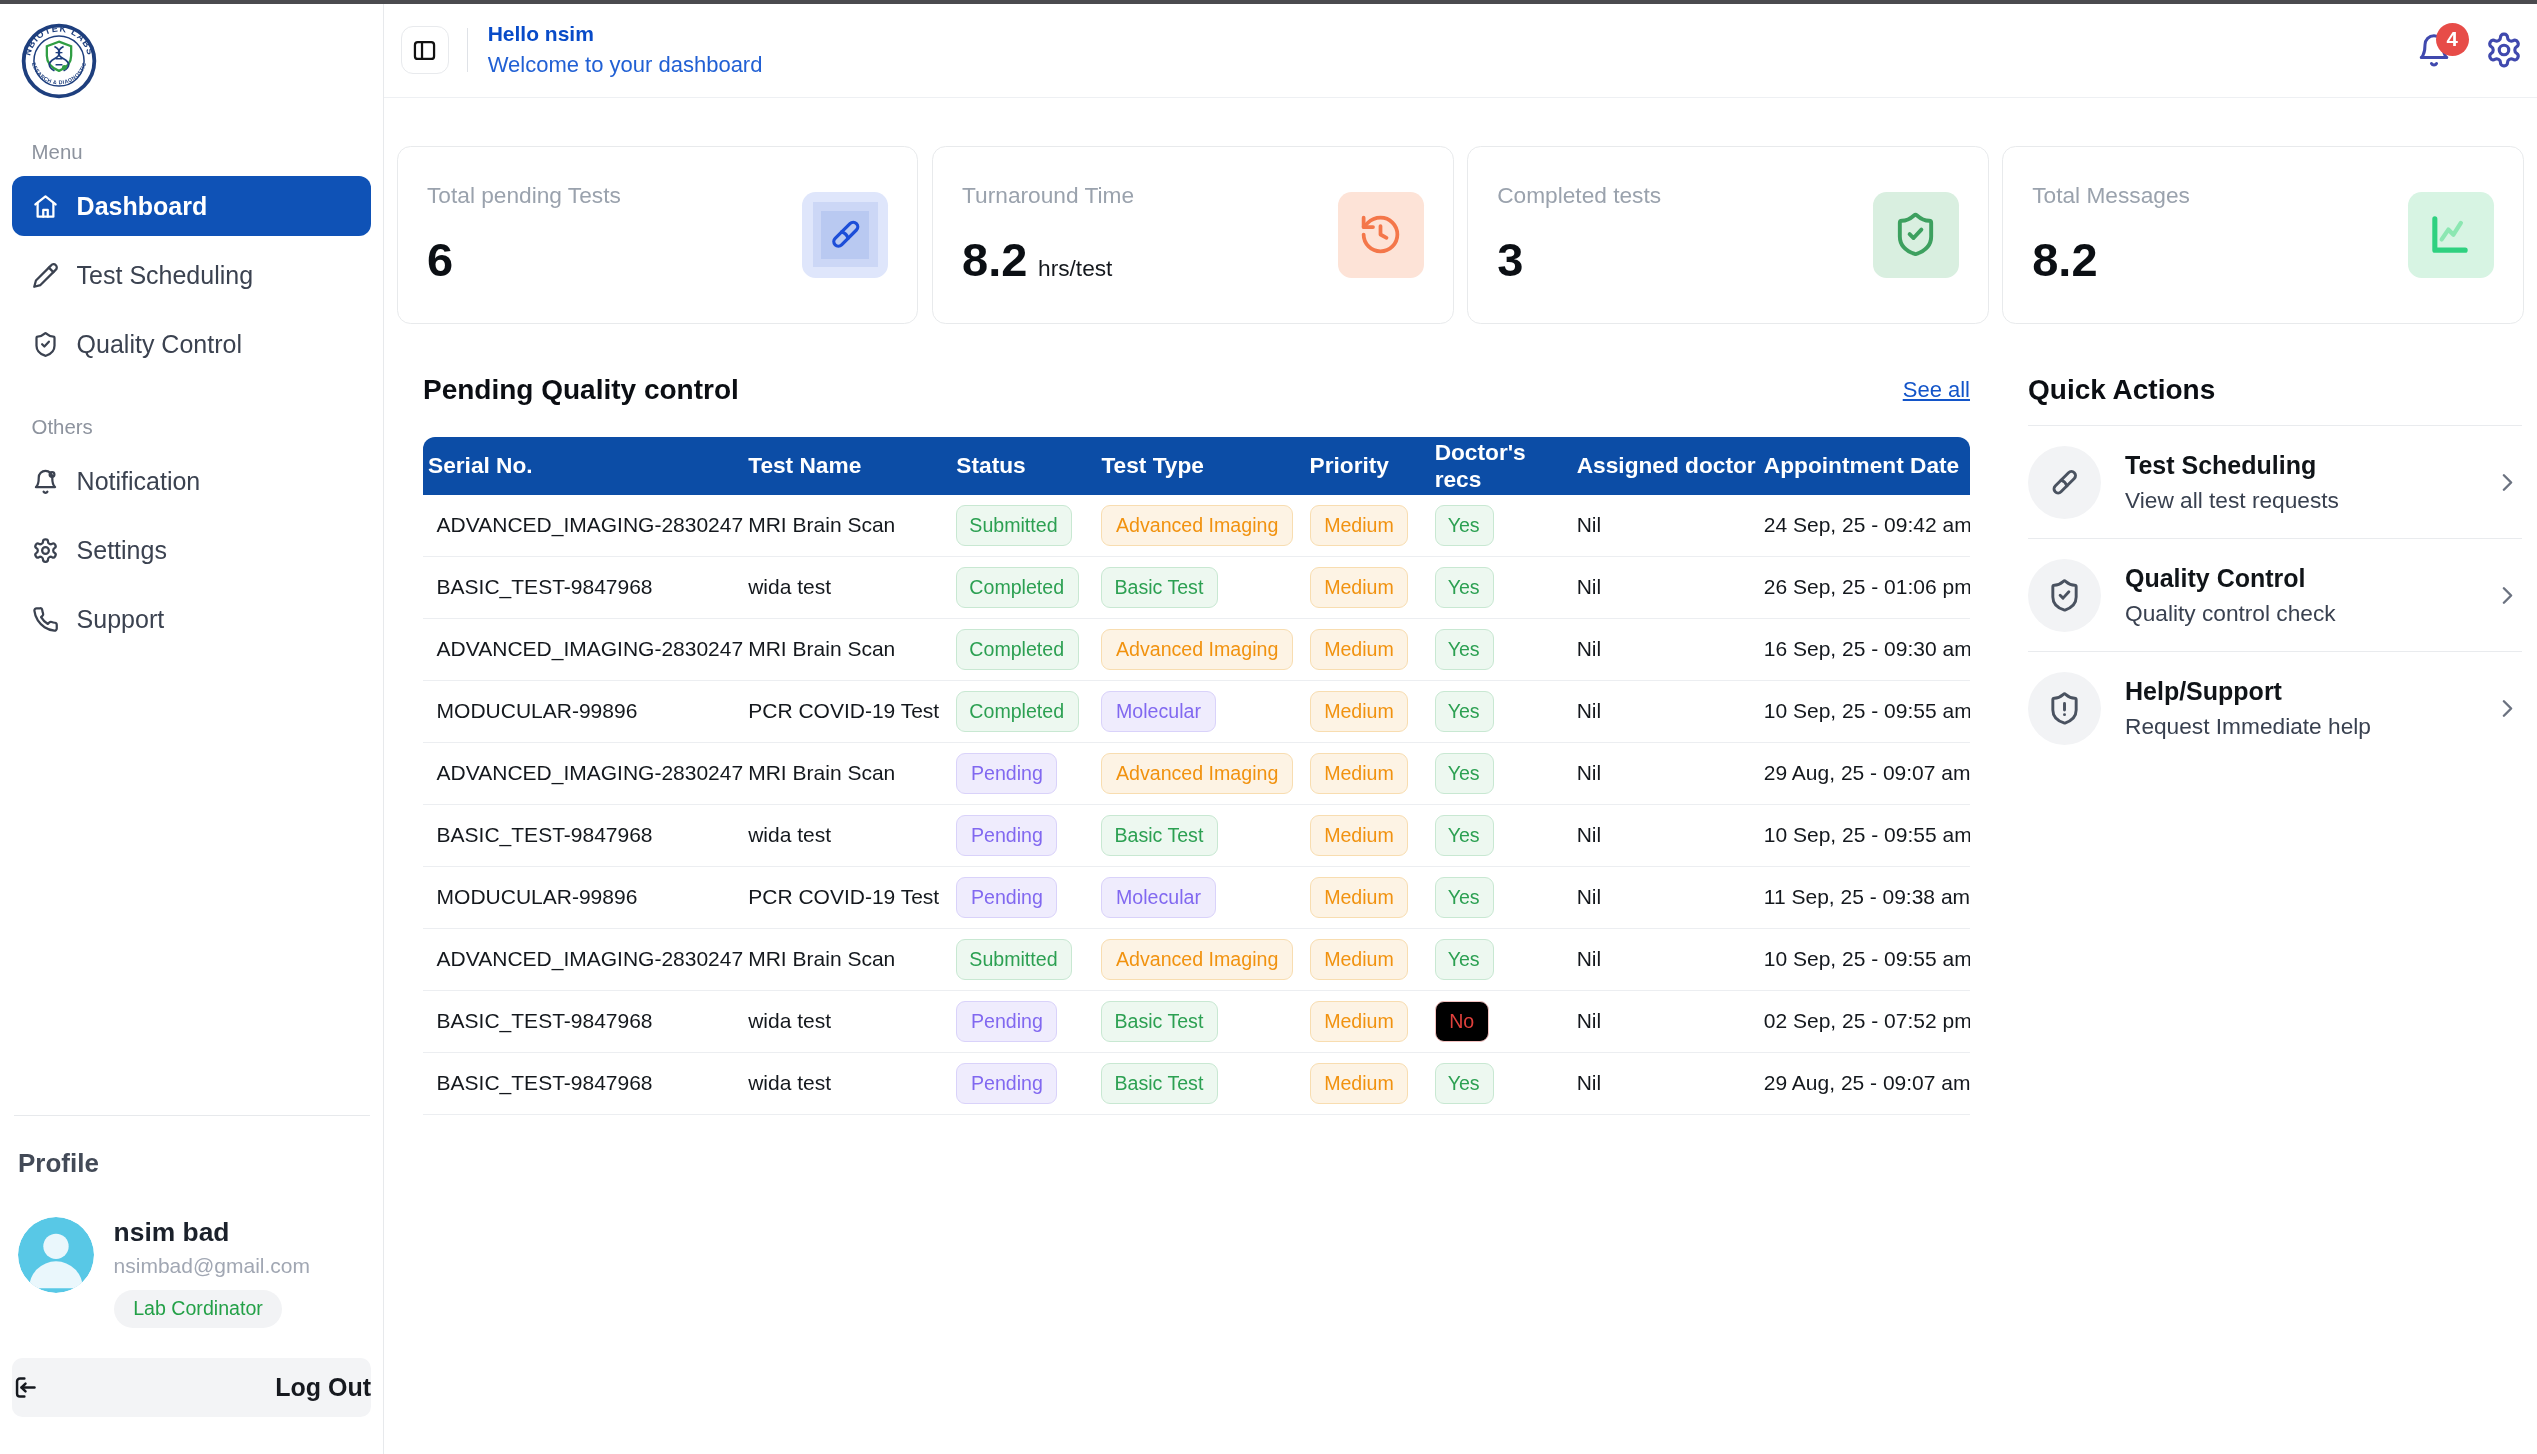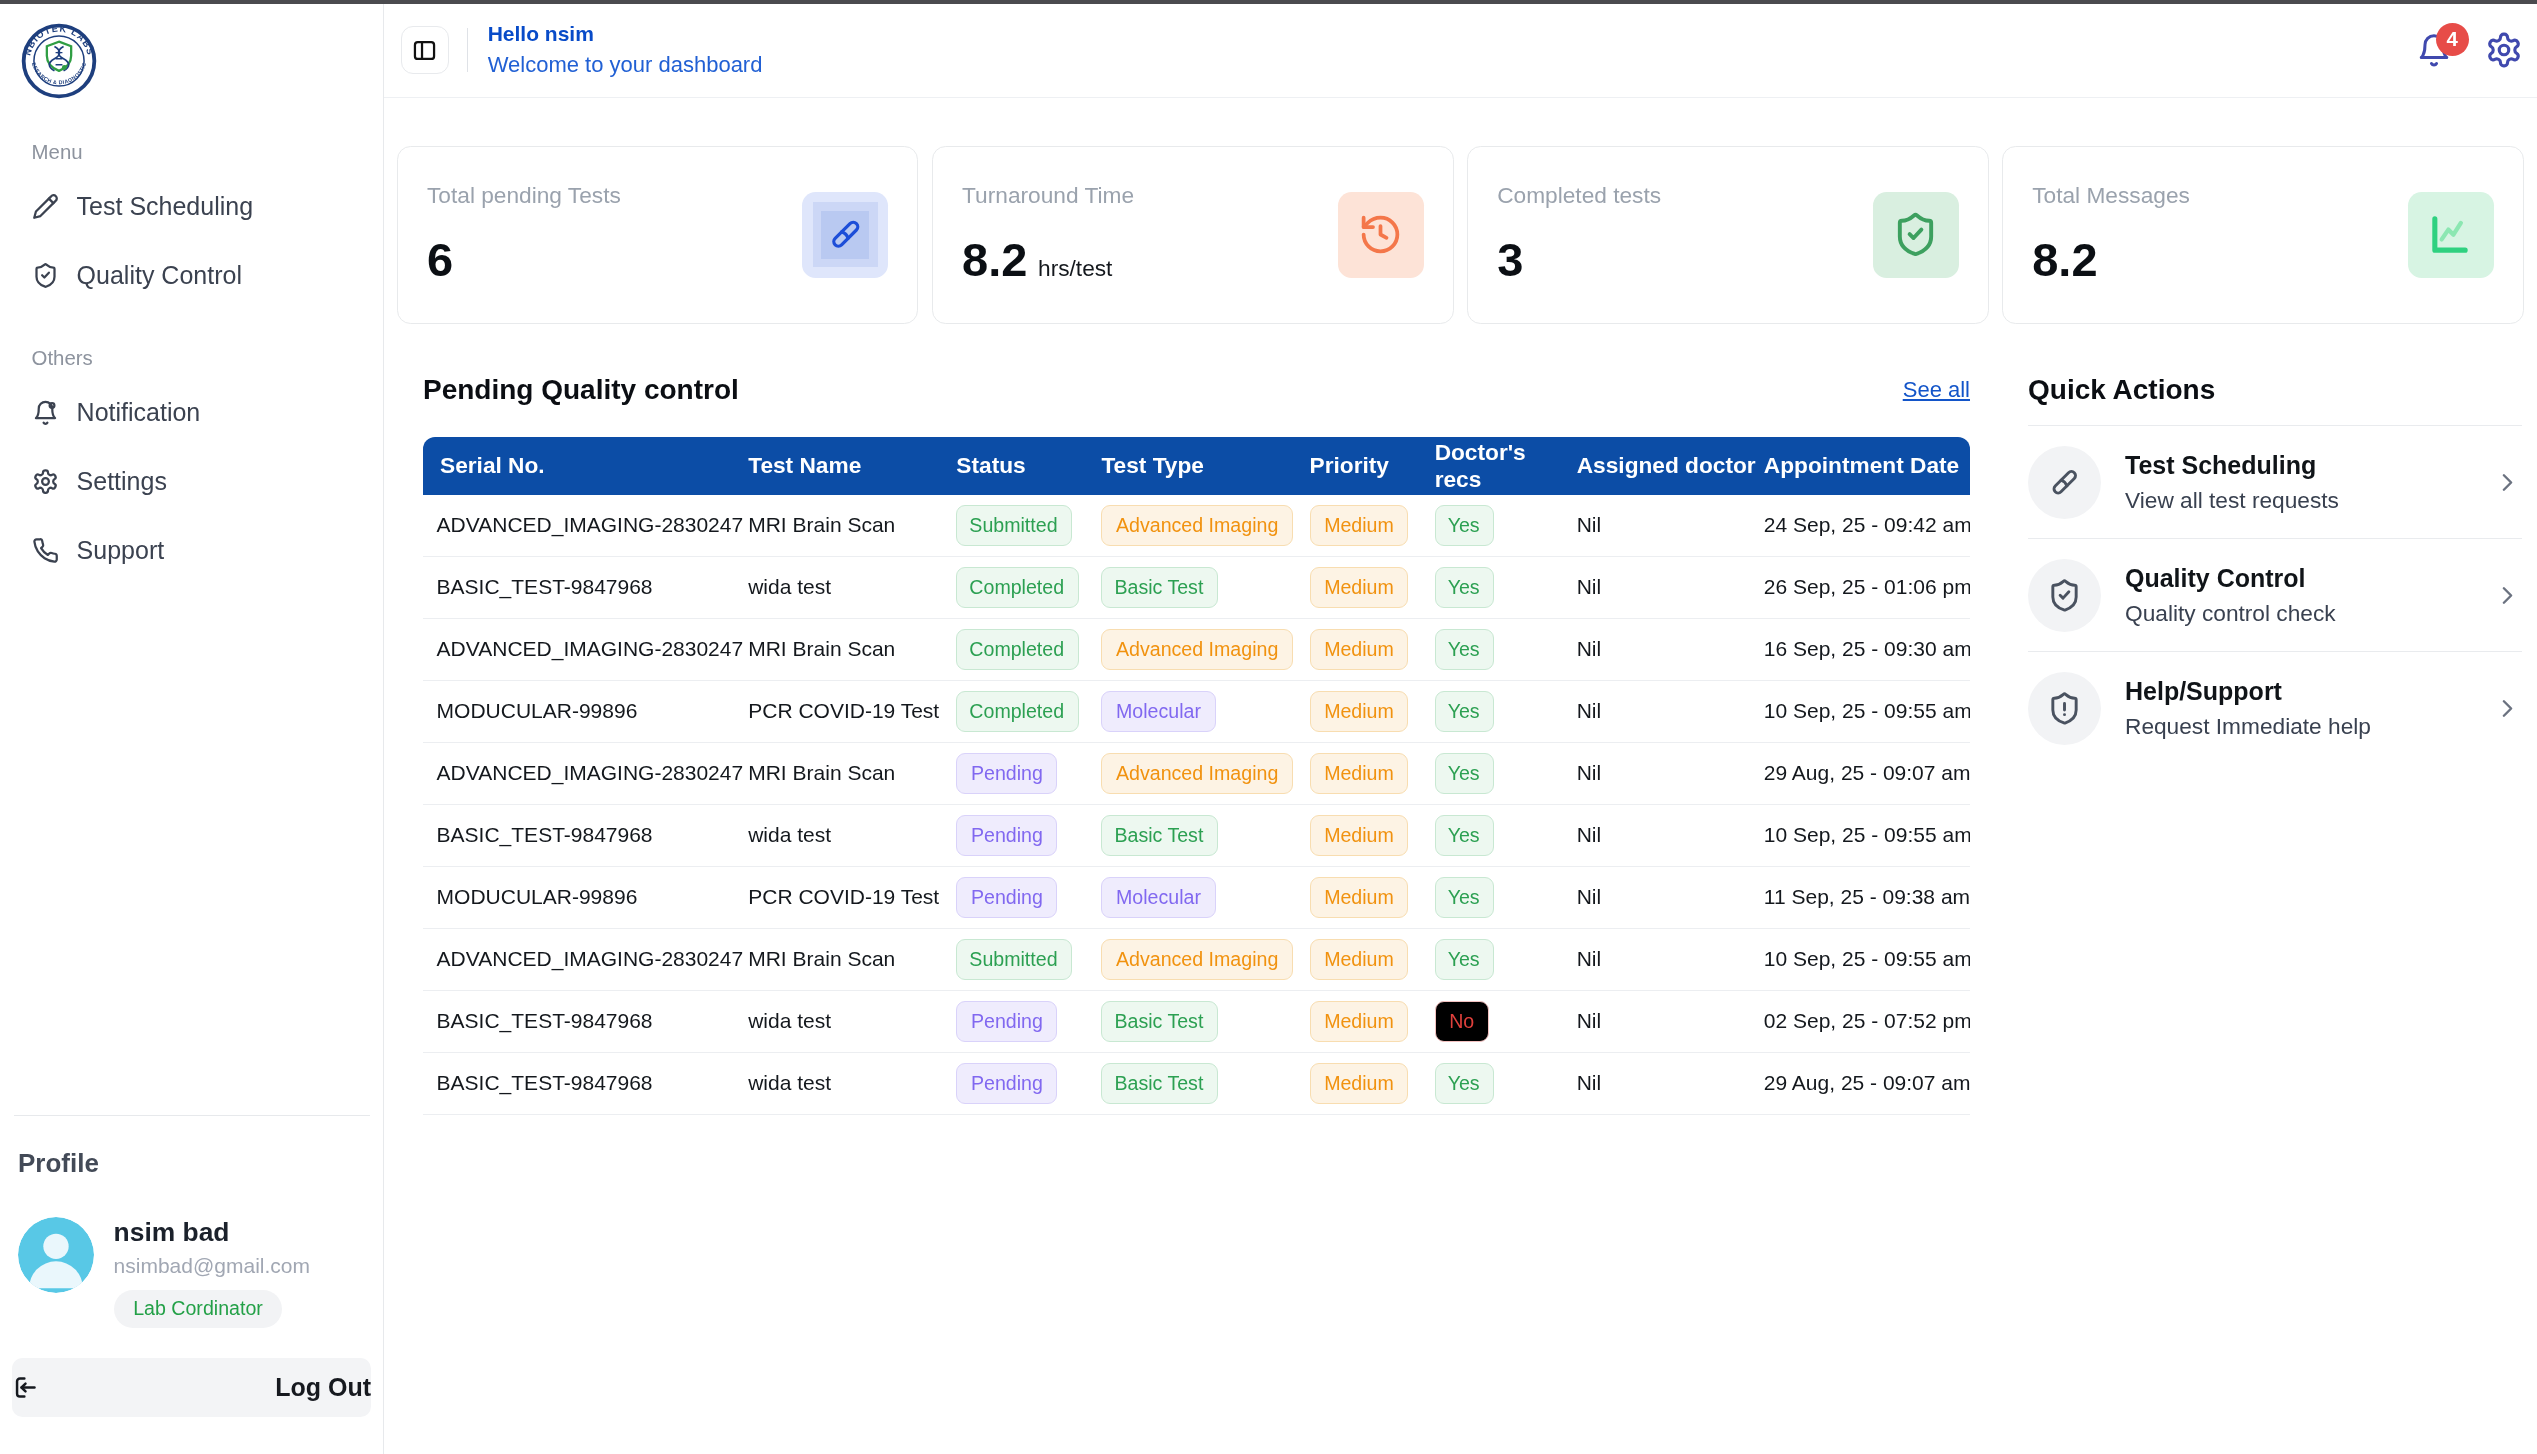--- a/index.html
+++ b/index.html
@@ -76,21 +76,21 @@
 
   
   .body-row { display:flex; margin:50px 0 0 26px; }
   .table-section { width:1547px; min-width:1547px; }
   .section-head { display:flex; justify-content:space-between; align-items:center; height:33px; }
   .section-title { font-size:28px; font-weight:bold; color:#0b0e13; }
   .see-all { font-size:22px; color:#1355c9; text-decoration:underline; cursor:pointer; }
   .data-table { width:1547px; border-collapse:separate; border-spacing:0; margin-top:30px; table-layout:fixed; }
   .data-table thead th { background:#0c4da6; color:#fff; font-size:22.7px; font-weight:bold;
     text-align:left; height:58px; padding:0 6px 0 0; }
-  .data-table thead th:first-child { border-radius:12px 0 0 0; padding-left:17px; }
+  .data-table thead th:first-child { border-radius:12px 0 0 0; padding-left:5px; }
   .data-table thead th:last-child { border-radius:0 12px 0 0; }
   .data-table td { height:62px; font-size:21px; color:#14181d; border-bottom:1.5px solid #eceef1;
     padding:0 6px 0 0; white-space:nowrap; overflow:hidden; }
   .data-table td:first-child { padding-left:13.6px; }
   .badge { display:inline-flex; align-items:center; justify-content:center; height:41px;
     padding:0 13.6px; border-radius:9px; border:1.5px solid; font-size:19.6px; white-space:nowrap; }
   .bv-green  { color:#2ca052; background:#edf8f0; border-color:#c8e8d2;padding-left:12px; }
   .bv-orange { color:#f1920f; background:#fdf3e4; border-color:#f8ddb0; }
   .bv-purple { color:#8168f0; background:#efecfd; border-color:#d9d2fa; }
   .bv-red    { color:#e0403c; background:#000000; border-color:#f3c1c0; }
@@ -190,20 +190,26 @@
       <text font-size="7" font-weight="bold" fill="#1e3f7e" letter-spacing="0.5"><textPath href="#arcBottom" startOffset="50%" text-anchor="middle">RESEARCH &amp; DIAGNOSTICS</textPath></text>
       <path d="M50 24.5 66 30.5 V43 c0 10-6.8 16.2-16 20 c-9.2-3.8-16-10-16-20 V30.5 Z" fill="#fff" stroke="#2f9e43" stroke-width="3"></path>
       <path d="M44 31c9 5 9 11 0 16c-9 5-9 11 0 16" fill="none" stroke="#1e3f7e" stroke-width="2.2"></path>
       <path d="M56 31c-9 5-9 11 0 16c9 5 9 11 0 16" fill="none" stroke="#1e3f7e" stroke-width="2.2"></path>
       <path d="M45.5 39h9 M45.5 47h9 M45.5 55h9" stroke="#1e3f7e" stroke-width="1.8"></path>
       <circle cx="57" cy="58.5" r="3.2" fill="#2f9e43"></circle>
     </svg>
 
     <div class="side-label">Menu</div>
 
+    <div class="side-item active">
+      <svg viewBox="0 0 24 24">
+          <use href="#i-house"></use>
+        </svg>
+      <span>Dashboard</span>
+    </div>
     <div class="side-item">
       <svg viewBox="0 0 24 24">
           <use href="#i-pencil"></use>
         </svg>
       <span>Test Scheduling</span>
     </div>
     <div class="side-item">
       <svg viewBox="0 0 24 24">
           <use href="#i-shield-check"></use>
         </svg>

